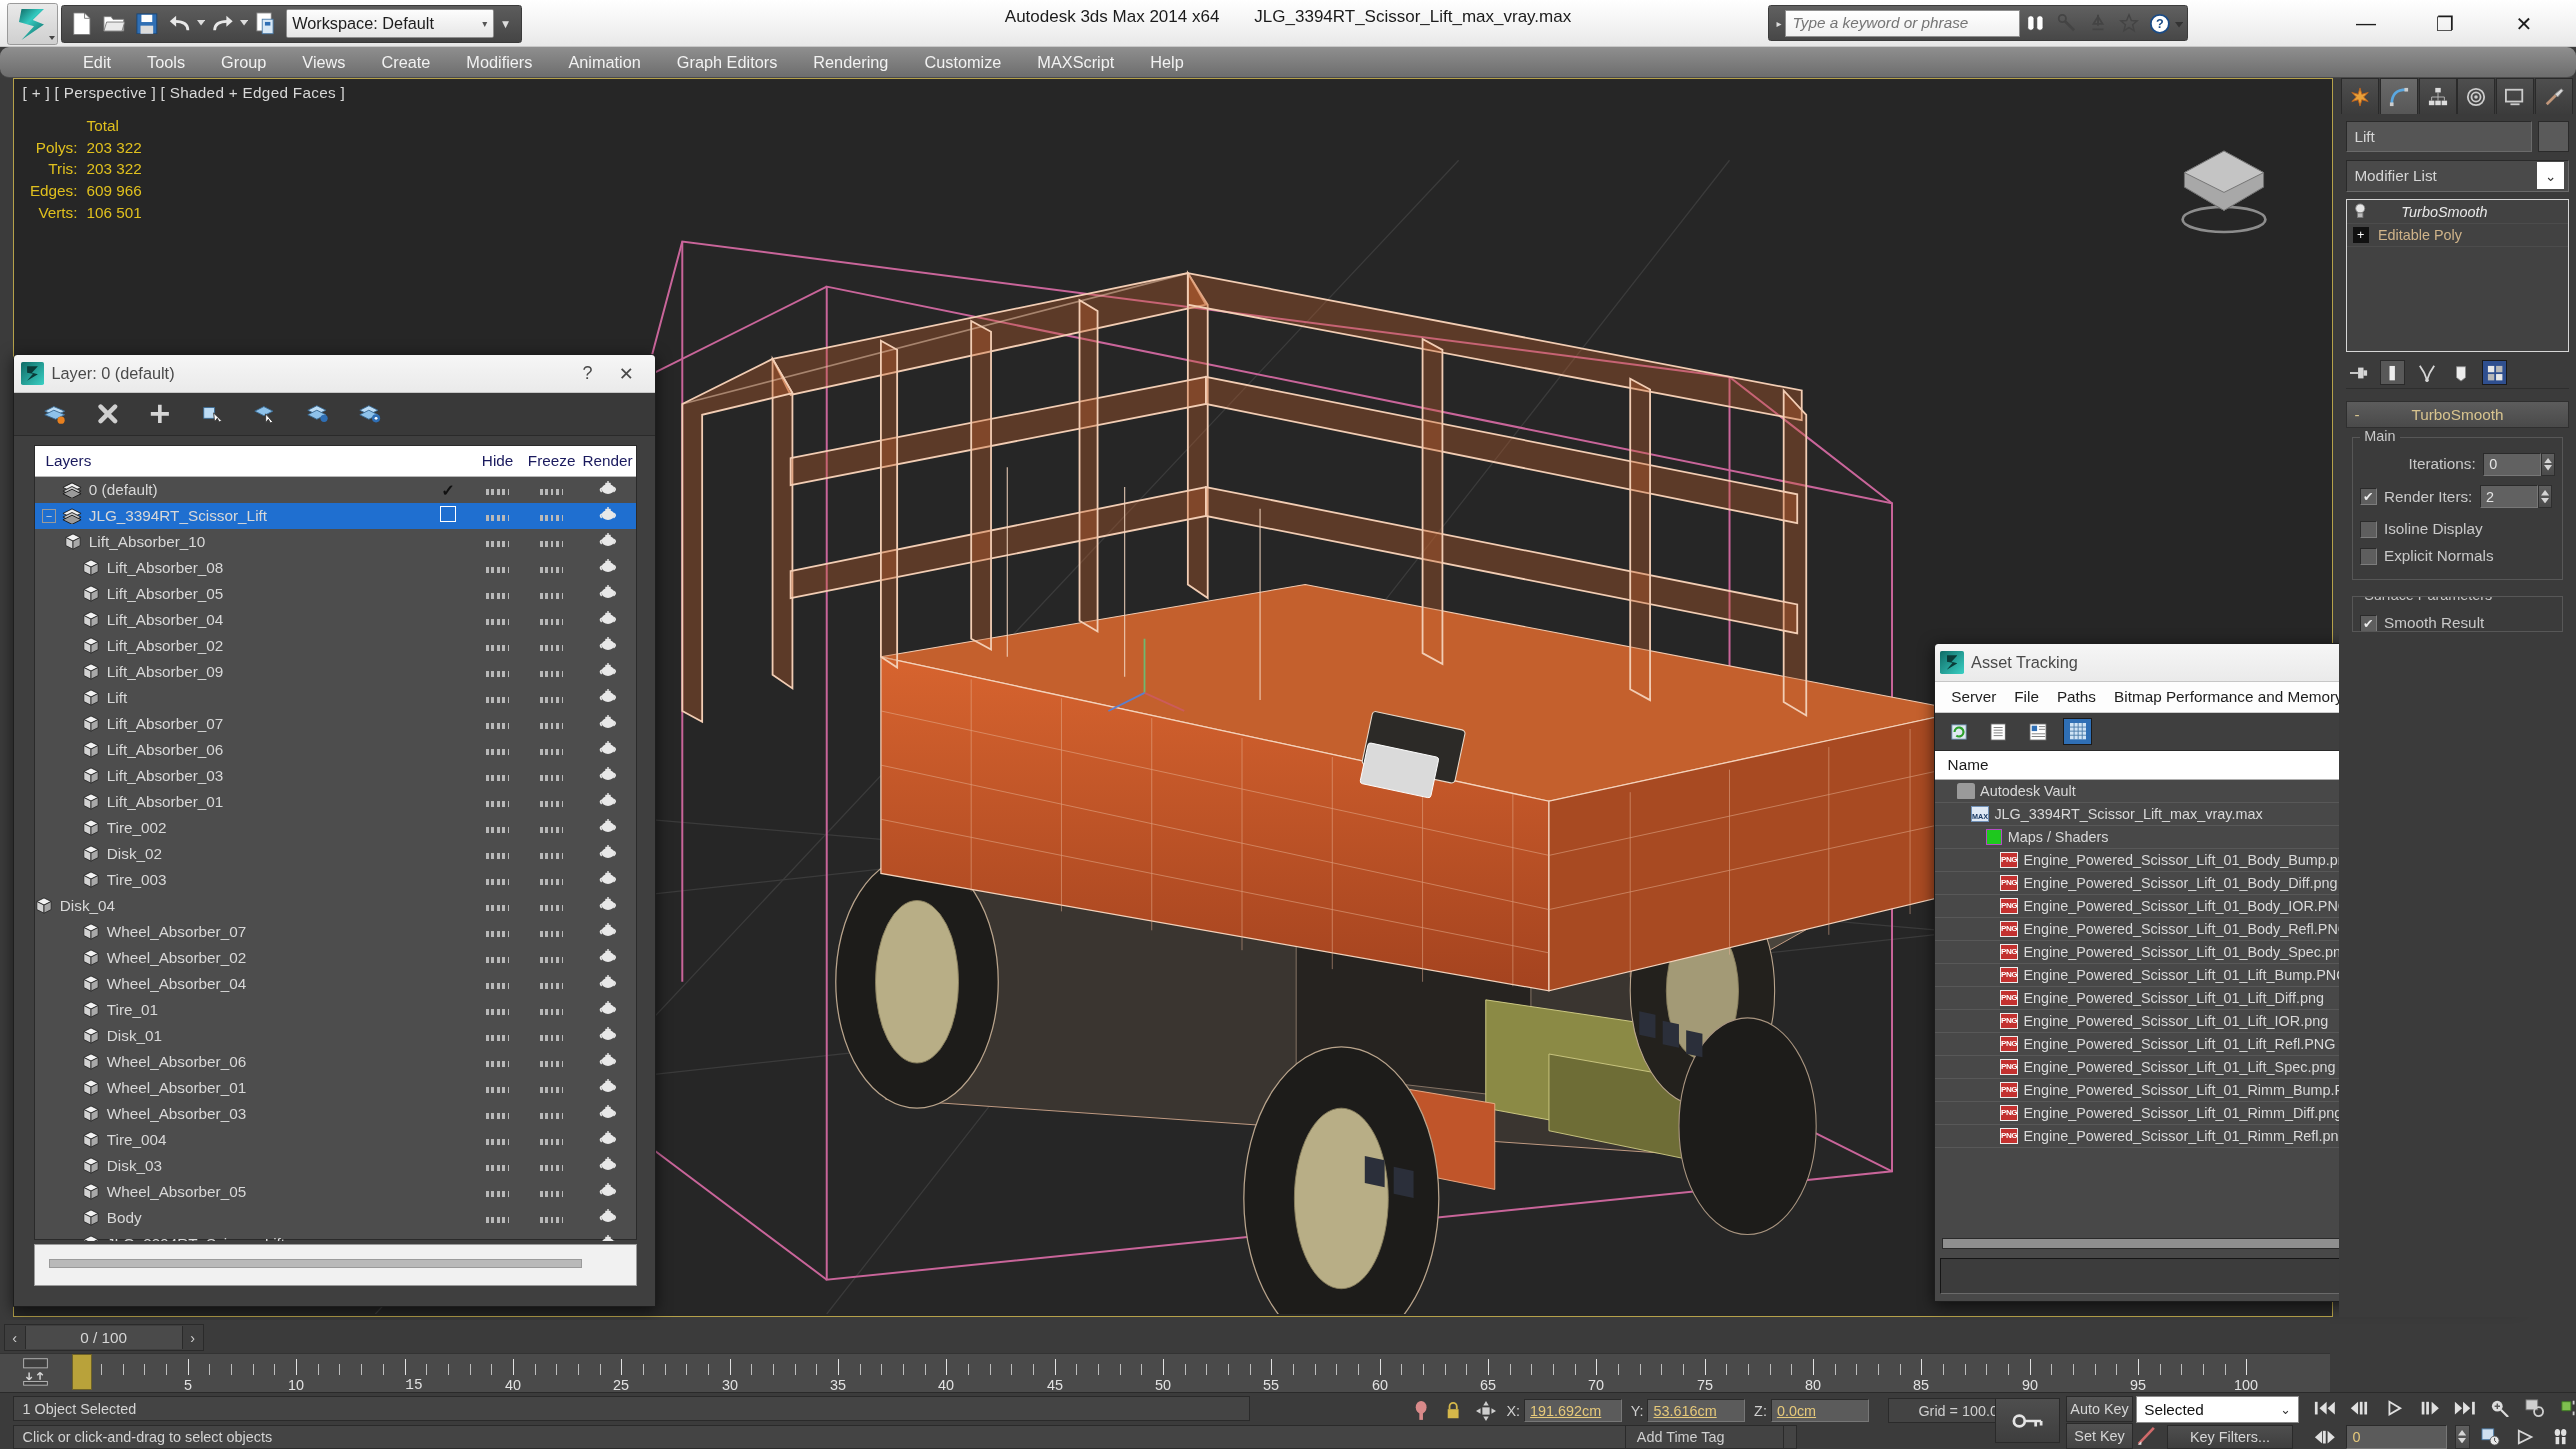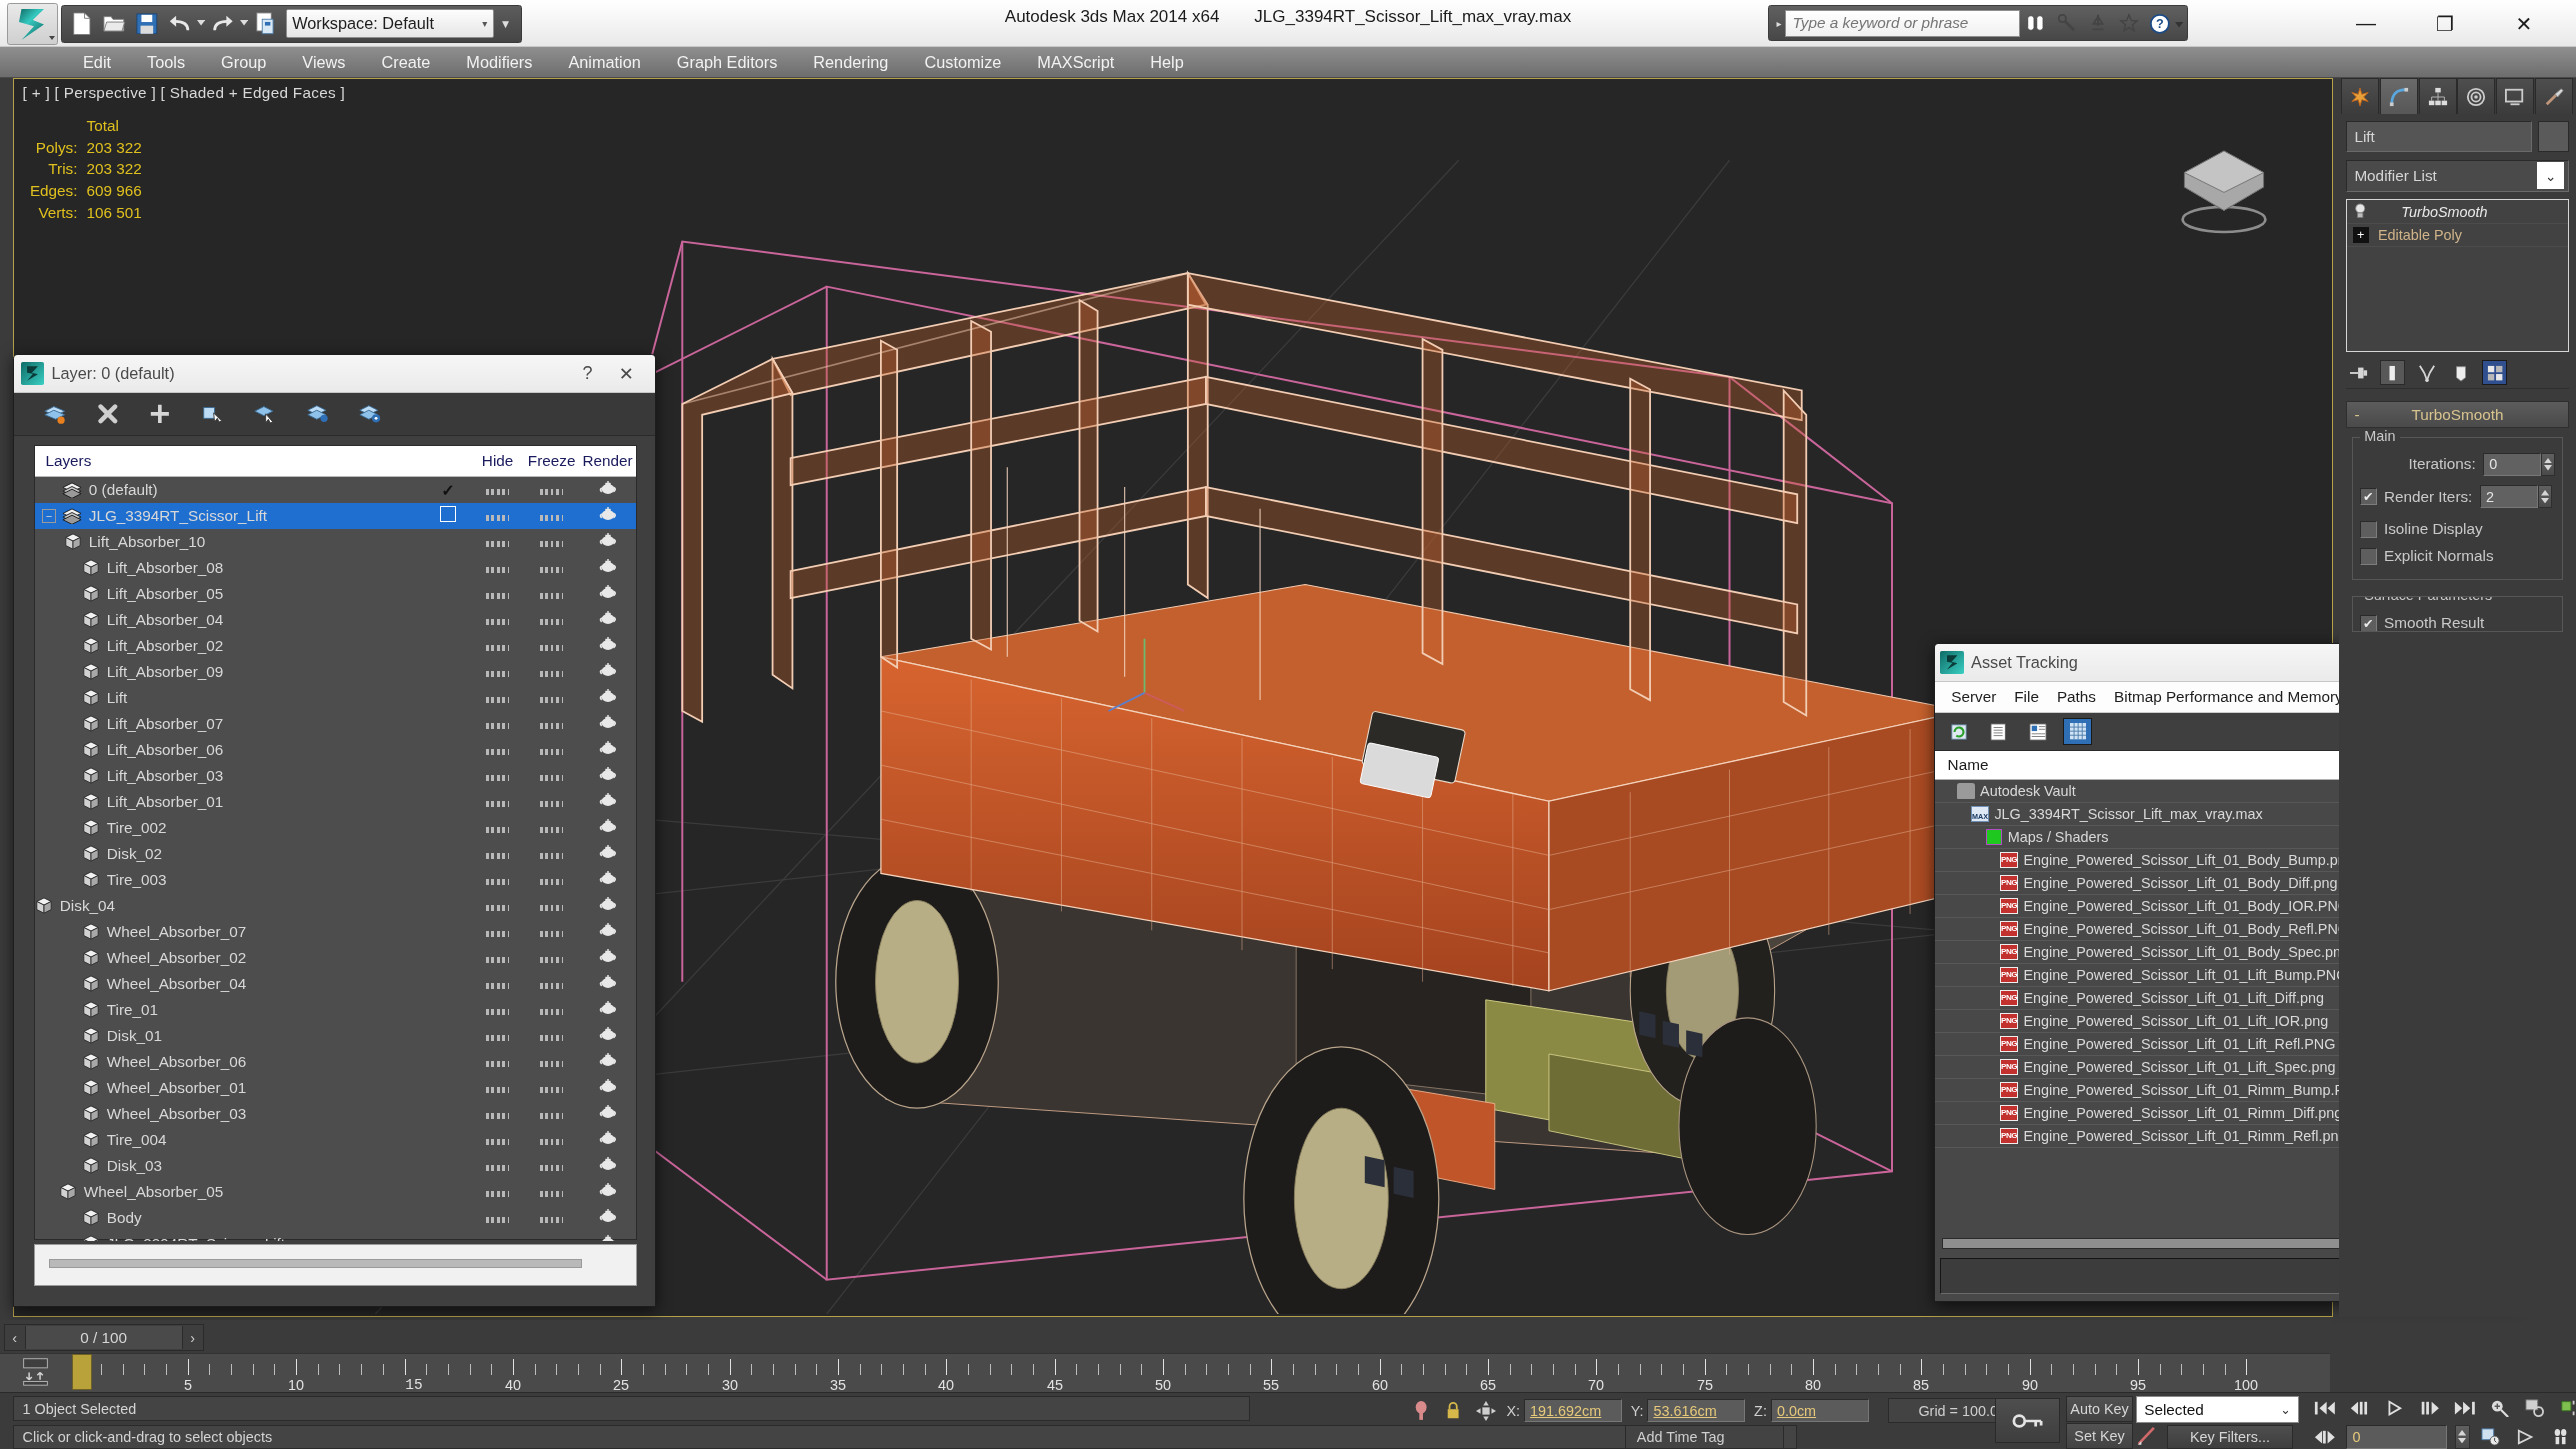--- a/index.html
+++ b/index.html
@@ -36,21 +36,21 @@
   .searchinp{width:235px;height:27px;background:linear-gradient(#ffffff,#f0f0f0);
     border:0.9px solid #8f8f8f;color:#7a7a7a;font-style:italic;font-size:15.3px;padding:0 6.3px;}
   .searchwrap .ic{width:31px;height:29px;display:flex;align-items:center;justify-content:center;}
   .winbtns{position:absolute;right:12.6px;top:3.6px;display:flex;gap:0;}
   .winbtns div{width:79px;height:40px;display:flex;align-items:center;justify-content:center;
     color:#1d1d1d;font-size:20px;}
 
   
   .menubar{position:absolute;left:0;top:47px;width:2576px;height:31px;
     background:linear-gradient(#8f8f8f,#6d6d6d);border-bottom:0.9px solid #4a4a4a;
-    display:flex;align-items:center;padding-left:65px;}
+    display:flex;align-items:center;padding-left:65px;border-radius:9px;}
   .menubar .mi{padding:0 18px;font-size:16.3px;color:#f2f2f2;line-height:31px;}
   .menustub{position:absolute;left:0;top:47px;width:63px;height:31px;background:#3c3c3c;}
 
   
   .viewport{position:absolute;left:12.6px;top:78px;width:2320px;height:1239px;
     background:#262626;border:1.8px solid #b5a14a;overflow:hidden;}
   .vp-label{position:absolute;left:9px;top:5.4px;color:#d8d8d8;font-size:15.3px;letter-spacing:0.3px;}
   .stats{position:absolute;left:16.3px;top:36px;font-size:15.3px;color:#e0c01e;line-height:21.7px;}
   .stats table{border-collapse:collapse;}
   .stats td{padding:0 5.4px 0 0;}
@@ -1208,21 +1208,21 @@
             <span><svg width="20" height="14.4" viewBox="0 0 22 16">
                 <ellipse cx="11" cy="9" rx="7" ry="5.5" fill="#e8e8e8"></ellipse>
                 <path d="M17 7 q4 2 0 5" fill="none" stroke="#e8e8e8" stroke-width="2"></path>
                 <path d="M5 8 q-4 1 -1 4" fill="none" stroke="#e8e8e8" stroke-width="2"></path>
                 <rect x="8" y="2" width="6" height="2.4" fill="#e8e8e8"></rect>
                 <rect x="10.2" y="0" width="1.6" height="2.4" fill="#e8e8e8"></rect>
               </svg></span>
           </div>
         </div>
         <div class="lrow">
-          <div class="nm" style="padding-left: 24px;">
+          <div class="nm" style="padding-left: 47px;">
             <span class="cubeico"><svg width="18" height="18" viewBox="0 0 20 20">
                 <path d="M10 1 L18 5 L10 9 L2 5z" fill="#f2f2f2" stroke="#2a2a2a"></path>
                 <path d="M2 5 v9 l8 4 V9z" fill="#d2d2d2" stroke="#2a2a2a"></path>
                 <path d="M18 5 v9 l-8 4 V9z" fill="#a8a8a8" stroke="#2a2a2a"></path>
               </svg></span>
             <span>Wheel_Absorber_05</span>
           </div>
           <div class="cck"></div>
           <div class="dash"><span class="dashmark"></span></div>
           <div class="dash2"><span class="dashmark"></span></div>

